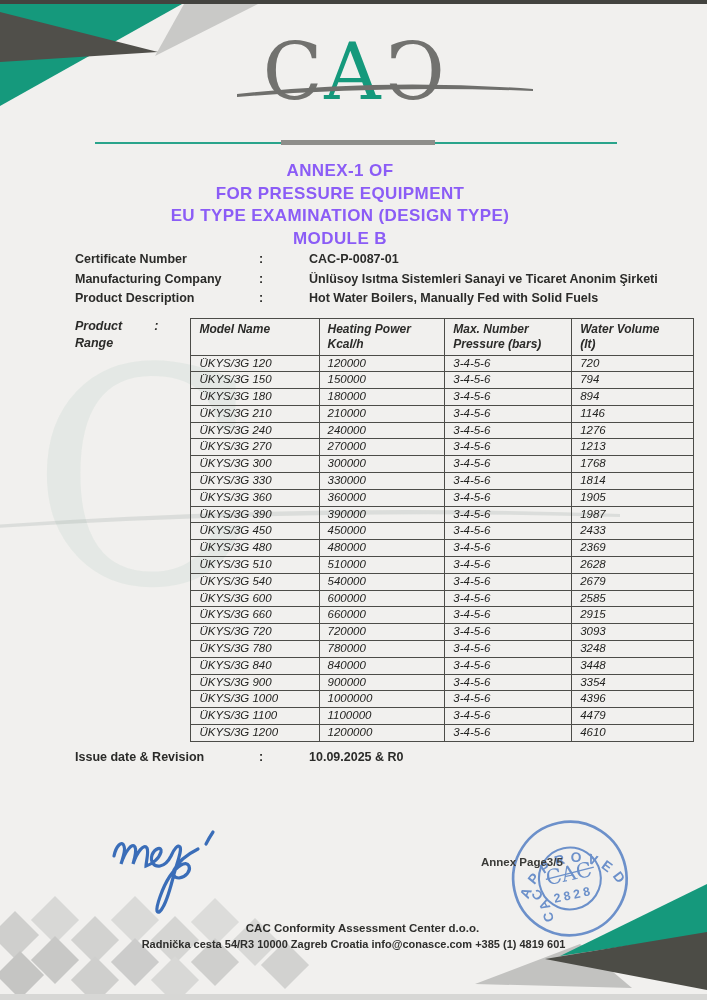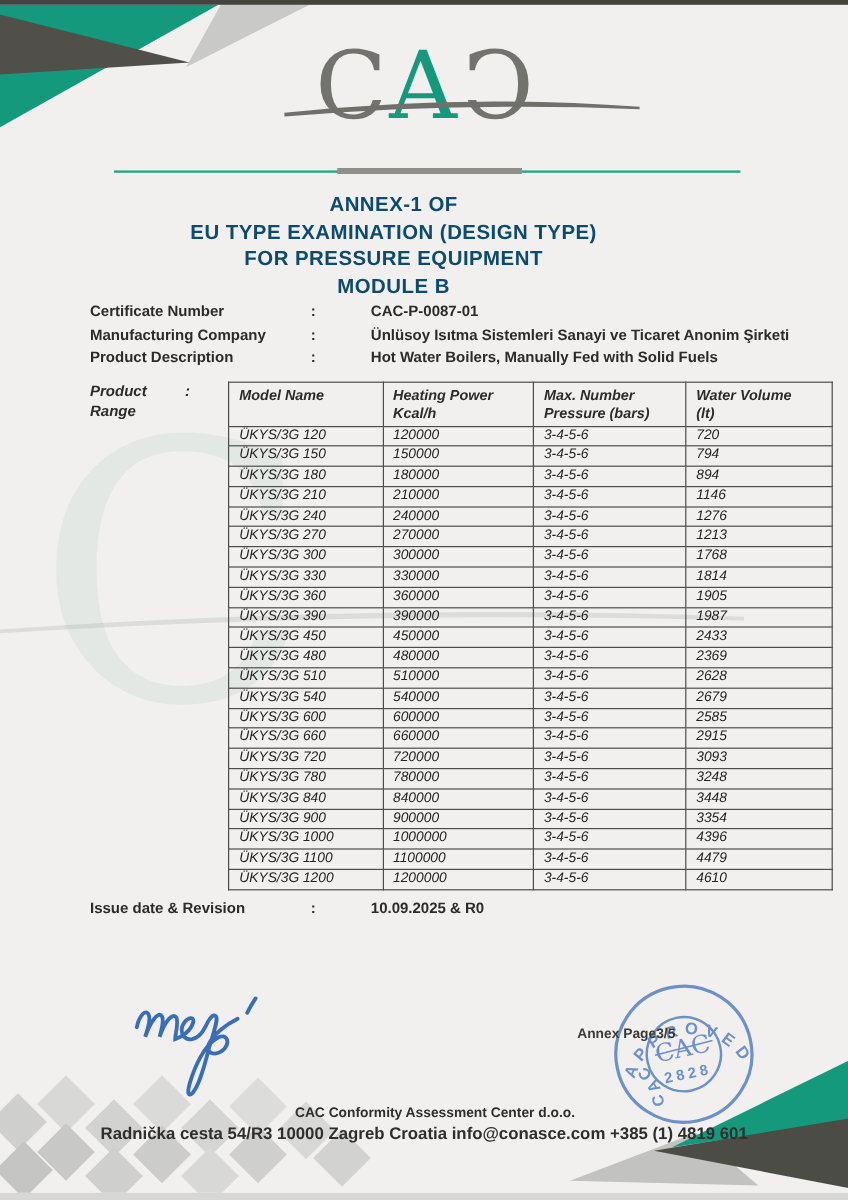--- a/index.html
+++ b/index.html
@@ -28,22 +28,22 @@
   .logo { position:absolute; top:22px; left:0; width:707px; height:112px; text-align:center; z-index:3; }
   .logo-letters { display:inline-block; position:relative; font-family:"DejaVu Serif", serif; font-size:78px; line-height:100px; color:#72726f; letter-spacing:2px; }
   .logo-letters .lt { display:inline-block; }
   .logo-letters .teal { color:#15997c; }
   .logo-letters .mirror { transform:scaleX(-1); }
   .logo-swoosh { position:absolute; left:-28px; top:56px; width:300px; height:22px; }
   
   .divider-teal { position:absolute; top:142px; left:95px; width:522px; height:2px; background:#2aa48b; z-index:3; }
   .divider-gray { position:absolute; top:140px; left:281px; width:154px; height:5px; background:#8e8e8a; z-index:4; }
   
-  .title { position:absolute; top:160px; left:0; width:656px; text-align:center; z-index:3;
-    font-weight:bold; font-size:17px; line-height:22.5px; color:#0c4a6e; letter-spacing:0.4px; }
+  .title { position:absolute; top:160px; left:12px; width:656px; text-align:center; z-index:3;
+    font-weight:bold; font-size:17px; line-height:22.5px; color:#8b5cf6; letter-spacing:0.4px; }
   
   .content { position:absolute; top:251px; left:75px; width:600px; z-index:3; font-size:12.5px; font-weight:bold; }
   .field-row { display:flex; align-items:flex-start; margin-bottom:2px;gap:32px; }
   .field-label { width:152px; line-height:17.5px; }
   .field-colon { width:18px; line-height:17.5px; }
   .field-value { flex:1; line-height:17.5px; }
   .row-desc { }
   .row-range { margin-top:10px;font-style:italic; }
   .row-issue { margin-top:7px; }
   
@@ -52,21 +52,21 @@
   table.product th { font-size:12px; font-weight:bold; line-height:15px; padding:3px 8px 3px 8px; }
   table.product td { font-size:11.5px; font-weight:normal; line-height:13.8px; padding:1px 8px 1px 8px; color:#232321; }
   
   .signature { position:absolute; left:106px; top:804px; z-index:3; }
   
   .stamp { position:absolute; left:503px; top:813px; width:134px; height:132px; z-index:2; transform:rotate(-12deg); opacity:0.85; }
   .annex-page { position:absolute; left:481px; top:856px; z-index:4; font-size:11.5px; font-weight:bold; color:#3a3a37; }
   
   .footer { position:absolute; bottom:48px; left:0; width:707px; text-align:center; z-index:3; color:#2e2e2c; }
   .footer .f1 { font-size:11.5px; font-weight:600; line-height:15px;padding-left:18px; }
-  .footer .f2 { font-size:14px; font-weight:600; line-height:16px; }
+  .footer .f2 { font-size:11px; font-weight:600; line-height:16px; }
 </style>
 </head>
 <body>
 
 <div class="page">
 
   <div class="top-strip"></div>
   <div class="bottom-strip"></div>
 
   <svg class="corner-svg tl" width="270" height="115">
@@ -112,22 +112,22 @@
         <path d="M2,16 Q150,0 298,11 L298,13 Q150,7 2,19 Z" fill="#6f6f6c"></path>
       </svg>
     </span>
   </div>
 
   <div class="divider-teal"></div>
   <div class="divider-gray"></div>
 
   <div class="title">
     <div>ANNEX-1 OF</div>
+    <div>FOR PRESSURE EQUIPMENT</div>
     <div>EU TYPE EXAMINATION (DESIGN TYPE)</div>
-    <div>FOR PRESSURE EQUIPMENT</div>
     <div>MODULE B</div>
   </div>
 
   <div class="content">
 
     <div class="field-row">
       <div class="field-label">Certificate Number</div>
       <div class="field-colon">:</div>
       <div class="field-value">CAC-P-0087-01</div>
     </div>

